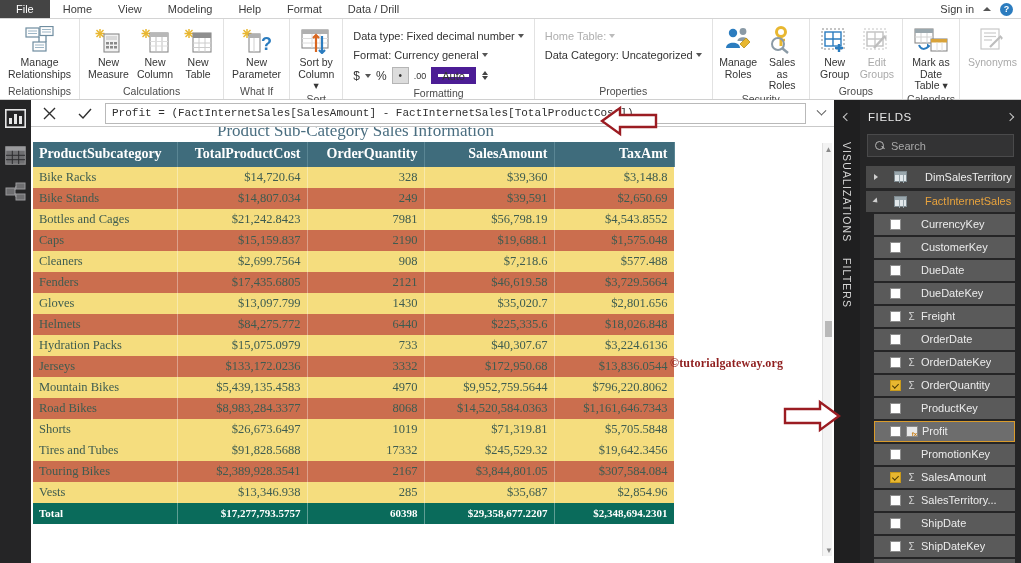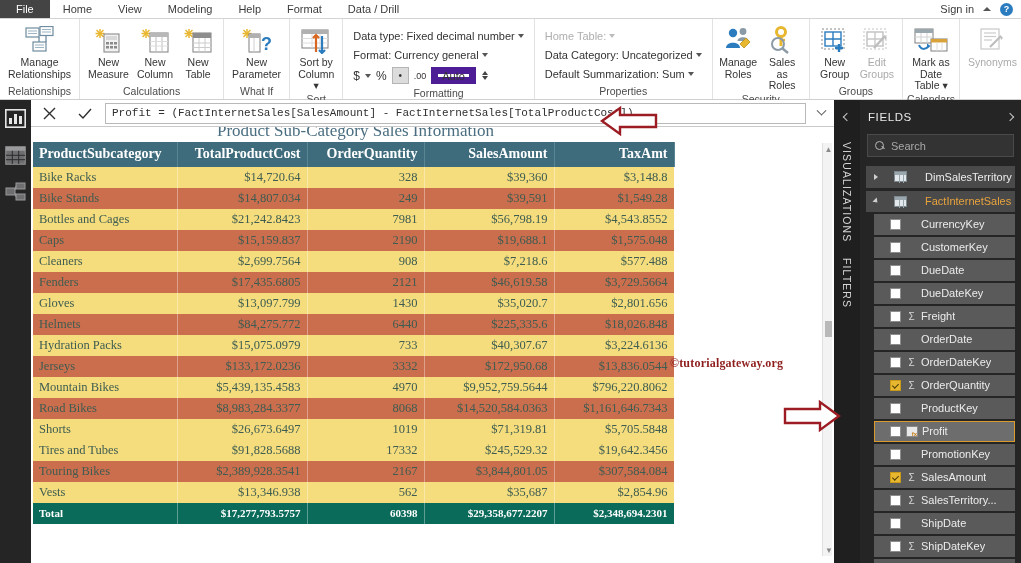--- a/index.html
+++ b/index.html
@@ -465,24 +465,20 @@
       <div class="rgroup-body">
         <div class="rrows">
           <div class="rrow dim">
             <span>Home Table:</span>
             <span class="dd dim"></span>
           </div>
           <div class="rrow">
             <span>Data Category: Uncategorized</span>
             <span class="dd"></span>
           </div>
-          <div class="rrow">
-            <span>Default Summarization: Sum</span>
-            <span class="dd"></span>
-          </div>
         </div>
       </div>
       <div class="rgroup-label">Properties</div>
     </div>
 
     <div class="rgroup">
       <div class="rgroup-body">
         <div class="rbtn">
           <span class="glyph">
             <svg width="32" height="28" viewBox="0 0 32 28">
@@ -662,21 +658,21 @@
               <td class="c1">$14,720.64</td>
               <td class="c2">328</td>
               <td class="c3">$39,360</td>
               <td class="c4">$3,148.8</td>
             </tr>
             <tr class="even">
               <td class="c0 first">Bike Stands</td>
               <td class="c1">$14,807.034</td>
               <td class="c2">249</td>
               <td class="c3">$39,591</td>
-              <td class="c4">$1,549.28</td>
+              <td class="c4">$2,650.69</td>
             </tr>
             <tr class="odd">
               <td class="c0 first">Bottles and Cages</td>
               <td class="c1">$21,242.8423</td>
               <td class="c2">7981</td>
               <td class="c3">$56,798.19</td>
               <td class="c4">$4,543.8552</td>
             </tr>
             <tr class="even">
               <td class="c0 first">Caps</td>
@@ -758,21 +754,21 @@
             <tr class="even">
               <td class="c0 first">Touring Bikes</td>
               <td class="c1">$2,389,928.3541</td>
               <td class="c2">2167</td>
               <td class="c3">$3,844,801.05</td>
               <td class="c4">$307,584.084</td>
             </tr>
             <tr class="odd">
               <td class="c0 first">Vests</td>
               <td class="c1">$13,346.938</td>
-              <td class="c2">562</td>
+              <td class="c2">285</td>
               <td class="c3">$35,687</td>
               <td class="c4">$2,854.96</td>
             </tr>
             <tr class="total">
               <td class="c0 first">Total</td>
               <td class="c1">$17,277,793.5757</td>
               <td class="c2">60398</td>
               <td class="c3">$29,358,677.2207</td>
               <td class="c4">$2,348,694.2301</td>
             </tr>

